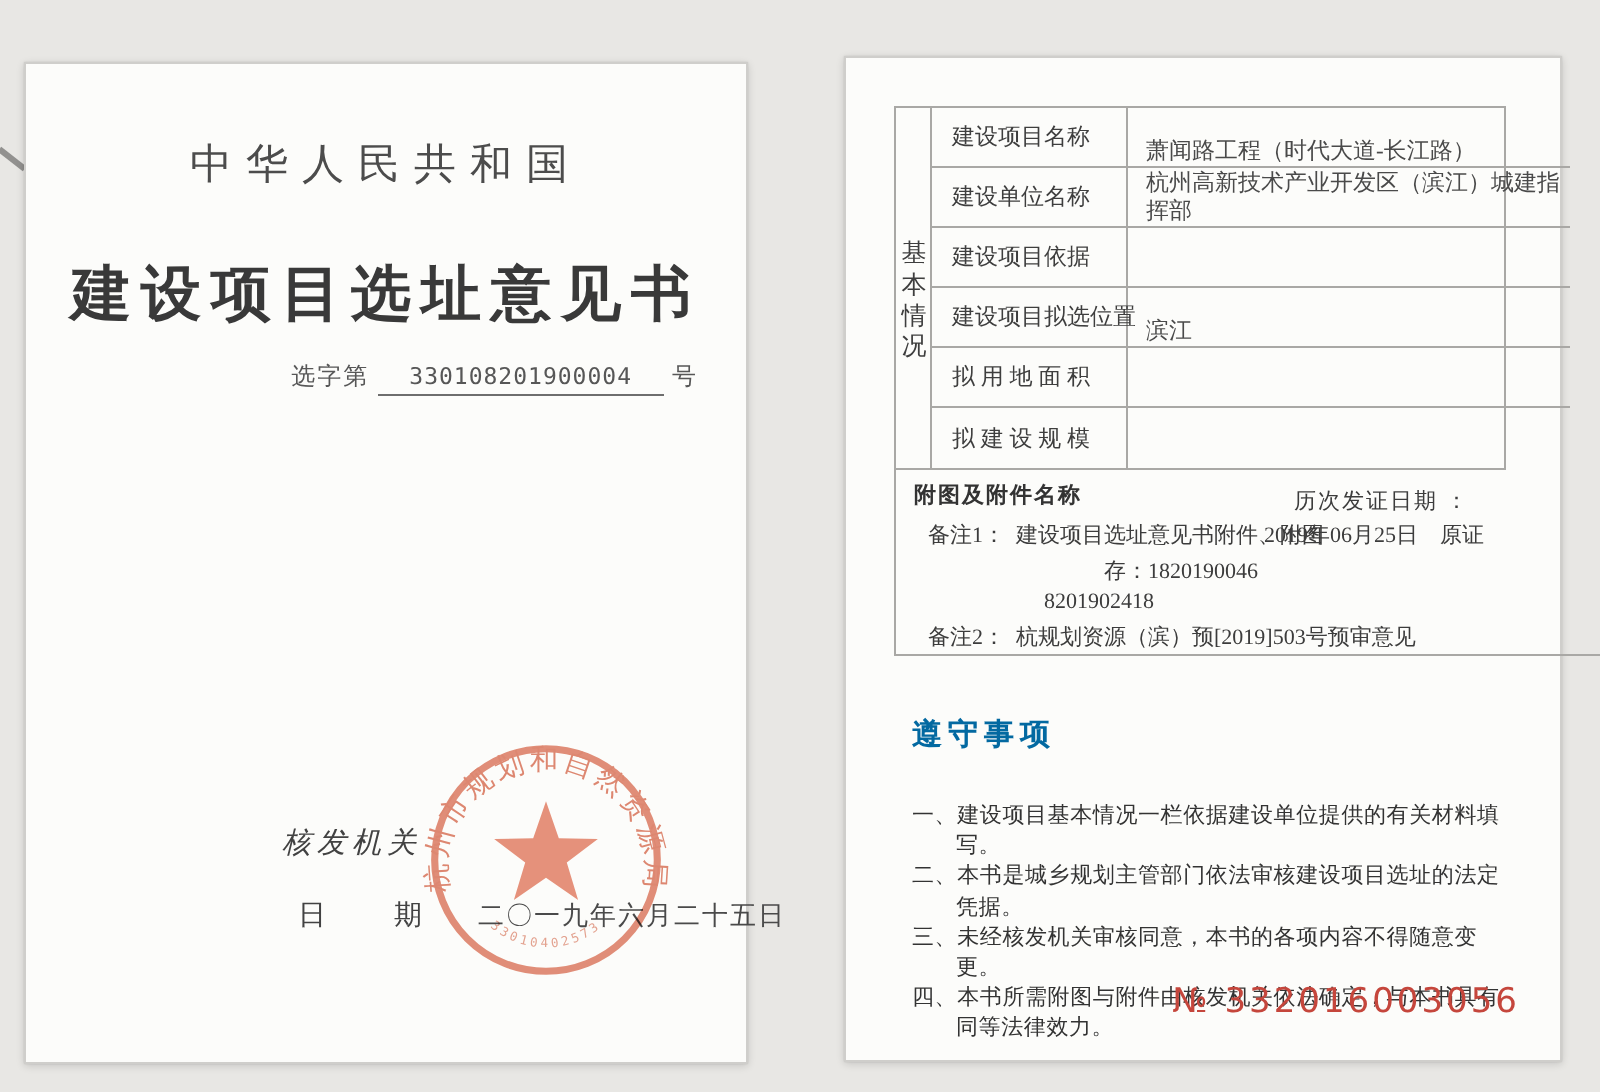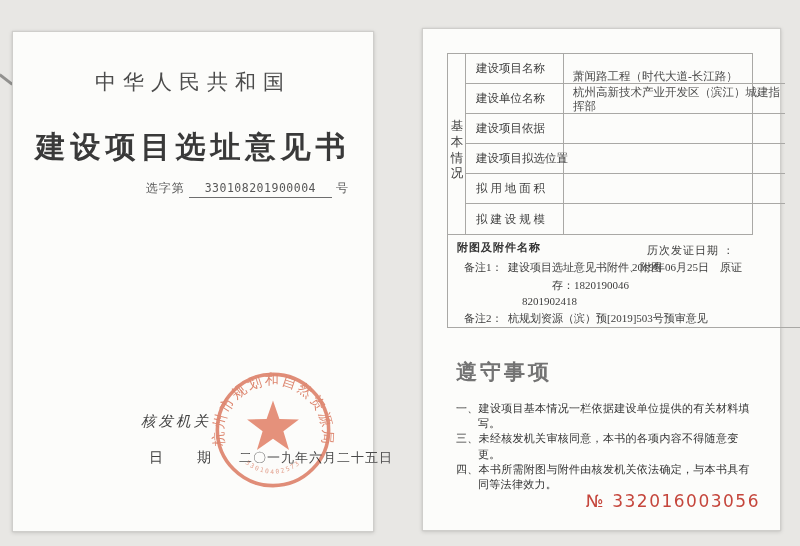--- a/index.html
+++ b/index.html
@@ -48,21 +48,21 @@
   .history-label{left:199px;top:10px;letter-spacing:1px;}
   .note-label{font-size:11px;color:#3c3c3c;}
   .n1l{left:16px;top:27px;}
   .n1t{left:60px;top:27px;white-space:nowrap;}
   .n1d{left:184px;top:27px;white-space:nowrap;}
   .n1b{left:60px;top:45px;font-family:"Liberation Serif",serif;margin-left:44px;}
   .n1c{left:74px;top:62px;}
   .n2l{left:16px;top:78px;}
   .n2t{left:60px;top:78px;white-space:nowrap;}
 
-  .notice-title{left:33px;top:329px;font-size:21px;font-weight:bold;letter-spacing:3px;color:#737373;}
+  .notice-title{left:33px;top:329px;font-size:15px;font-weight:bold;letter-spacing:3px;color:#0369a1;}
   .notice-list{left:33px;top:372px;width:298px;margin:0;padding:0;list-style:none;font-size:11px;line-height:15.2px;color:#333;}
   .notice-list li{padding-left:2em;text-indent:-2em;letter-spacing:0.3px;}
 
   .serial{right:20px;top:462px;font-family:"DejaVu Sans",sans-serif;font-size:17px;font-weight:500;letter-spacing:1.5px;color:#c5463c;}
 </style>
 </head>
 <body>
 
 <div class="scan-mark"></div>
 
@@ -123,20 +123,23 @@
           </div>
       </div>
       <div class="trow">
         <div class="tcell-label">建设项目依据</div>
         <div class="tcell-value">
             <span></span>
           </div>
       </div>
       <div class="trow">
         <div class="tcell-label">建设项目拟选位置</div>
+        <div class="tcell-value">
+            <span>滨江</span>
+          </div>
       </div>
       <div class="trow">
         <div class="tcell-label">拟 用 地 面 积</div>
         <div class="tcell-value">
             <span></span>
           </div>
       </div>
       <div class="trow">
         <div class="tcell-label">拟 建 设 规 模</div>
         <div class="tcell-value">
@@ -154,18 +157,19 @@
     <div class="abs n1d">2019年06月25日　原证</div>
     <div class="abs n1b">存：1820190046</div>
     <div class="abs n1c">8201902418</div>
     <div class="abs note-label n2l">备注2：</div>
     <div class="abs n2t">杭规划资源（滨）预[2019]503号预审意见</div>
   </div>
 
   <div class="abs notice-title">遵守事项</div>
   <ol class="abs notice-list">
     <li>一、建设项目基本情况一栏依据建设单位提供的有关材料填写。</li>
+    <li>二、本书是城乡规划主管部门依法审核建设项目选址的法定凭据。</li>
     <li>三、未经核发机关审核同意，本书的各项内容不得随意变更。</li>
     <li>四、本书所需附图与附件由核发机关依法确定，与本书具有同等法律效力。</li>
   </ol>
 
   <div class="abs serial">№ 332016003056</div>
 </div>
 
 </body></html>

